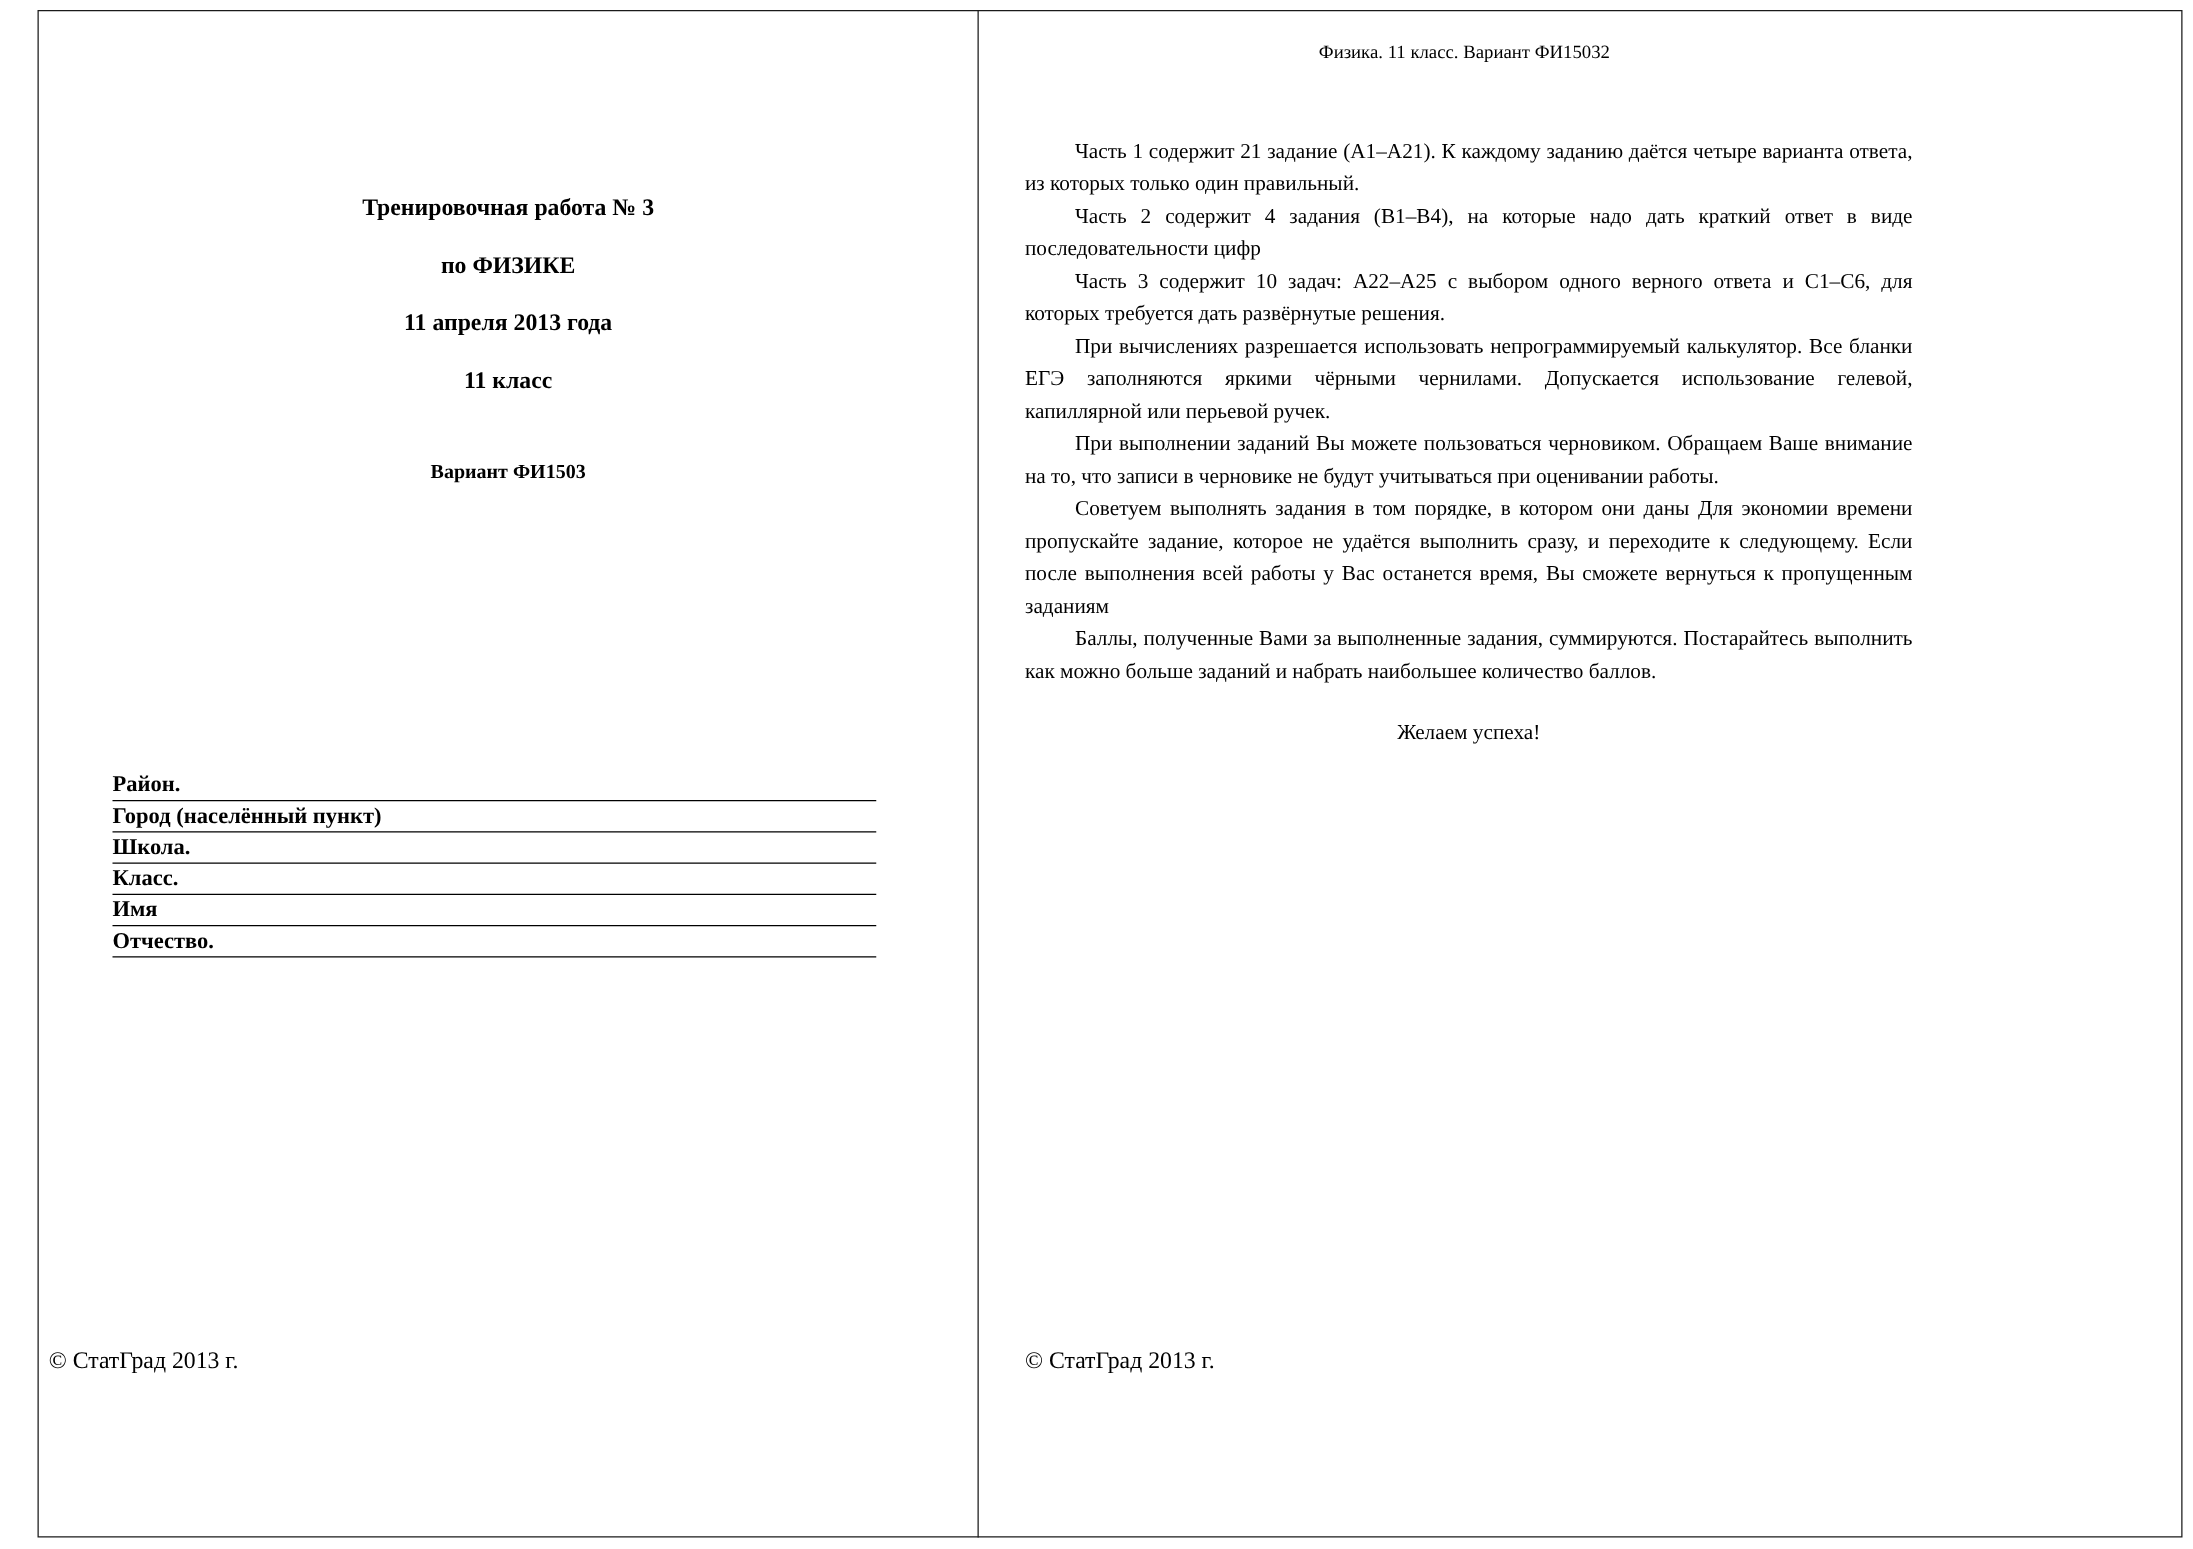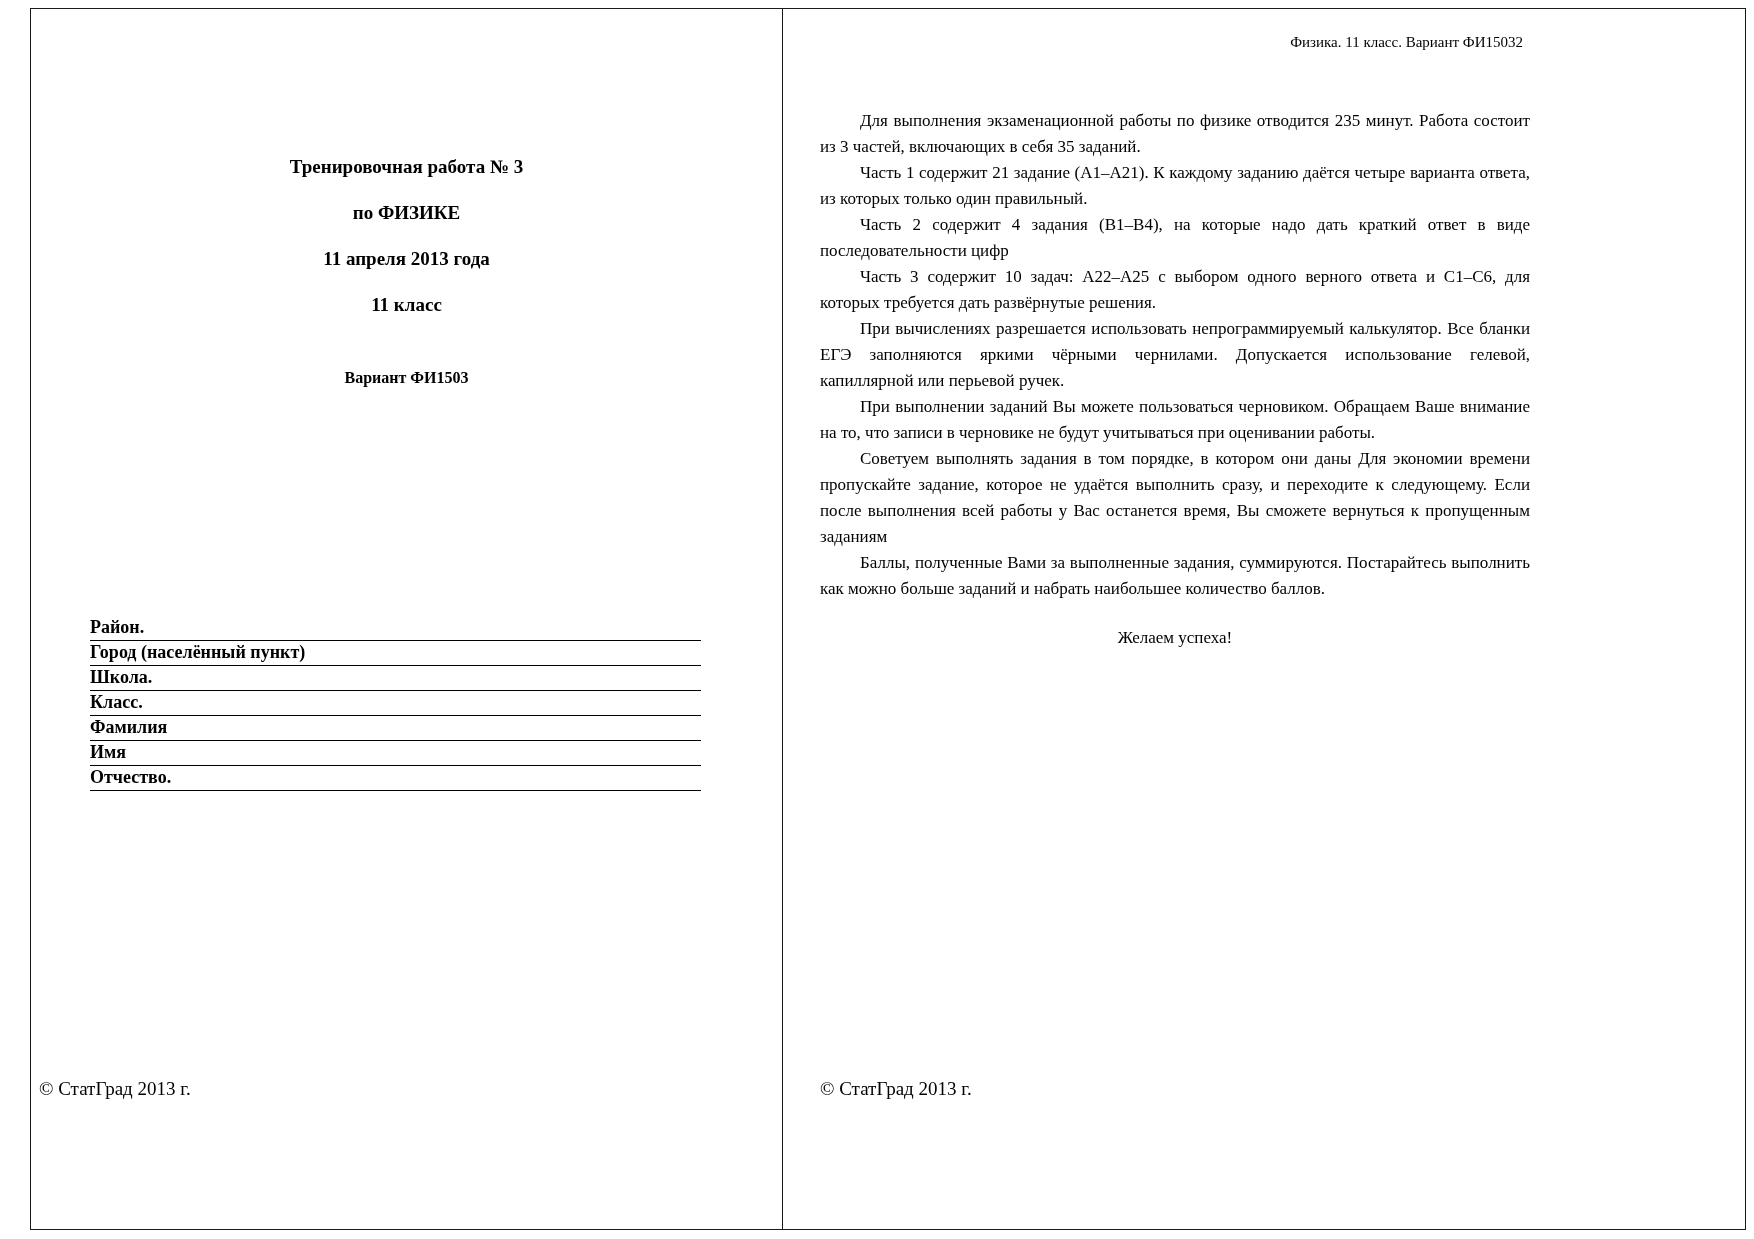--- a/index.html
+++ b/index.html
@@ -79,21 +79,21 @@
   }
   .page-left .page-footer  { left: 8px; }
   .page-right .page-footer { left: 37px; }
 
   
   .running-head {
     position: absolute;
     top: 26px; left: 37px;
     width: 703px;
     display: flex;
-    justify-content: flex-end;
+    justify-content: center;
     font-size: 15px;
   }
   .instr-title {
     position: absolute;
     top: 58px; left: 37px;
     width: 710px;
     text-align: center;
     font-weight: bold;
     font-size: 18px;
   }
@@ -138,42 +138,38 @@
       <div class="field-row">
         <span class="field-label">Город (населённый пункт)</span>
       </div>
       <div class="field-row">
         <span class="field-label">Школа.</span>
       </div>
       <div class="field-row">
         <span class="field-label">Класс.</span>
       </div>
       <div class="field-row">
-        <span class="field-label">Фамилия</span>
-      </div>
-      <div class="field-row">
         <span class="field-label">Имя</span>
       </div>
       <div class="field-row">
         <span class="field-label">Отчество.</span>
       </div>
     </div>
 
     <div class="page-footer">© СтатГрад 2013 г.</div>
   </div>
 
   <div class="page page-right">
     <div class="running-head">
       <span>Физика. 11 класс. Вариант ФИ1503</span>
       <span>2</span>
     </div>
 
 
     <div class="instr-body">
-      <p class="para">Для выполнения экзаменационной работы по физике отводится 235 минут. Работа состоит из 3 частей, включающих в себя 35 заданий.</p>
       <p class="para">Часть 1 содержит 21 задание (А1–А21). К каждому заданию даётся четыре варианта ответа, из которых только один правильный.</p>
       <p class="para">Часть 2 содержит 4 задания (В1–В4), на которые надо дать краткий ответ в виде последовательности цифр</p>
       <p class="para">Часть 3 содержит 10 задач: А22–А25 с выбором одного верного ответа и С1–С6, для которых требуется дать развёрнутые решения.</p>
       <p class="para">При вычислениях разрешается использовать непрограммируемый калькулятор. Все бланки ЕГЭ заполняются яркими чёрными чернилами. Допускается использование гелевой, капиллярной или перьевой ручек.</p>
       <p class="para">При выполнении заданий Вы можете пользоваться черновиком. Обращаем Ваше внимание на то, что записи в черновике не будут учитываться при оценивании работы.</p>
       <p class="para">Советуем выполнять задания в том порядке, в котором они даны Для экономии времени пропускайте задание, которое не удаётся выполнить сразу, и переходите к следующему. Если после выполнения всей работы у Вас останется время, Вы сможете вернуться к пропущенным заданиям</p>
       <p class="para">Баллы, полученные Вами за выполненные задания, суммируются. Постарайтесь выполнить как можно больше заданий и набрать наибольшее количество баллов.</p>
       <div class="closing">Желаем успеха!</div>
     </div>
 

